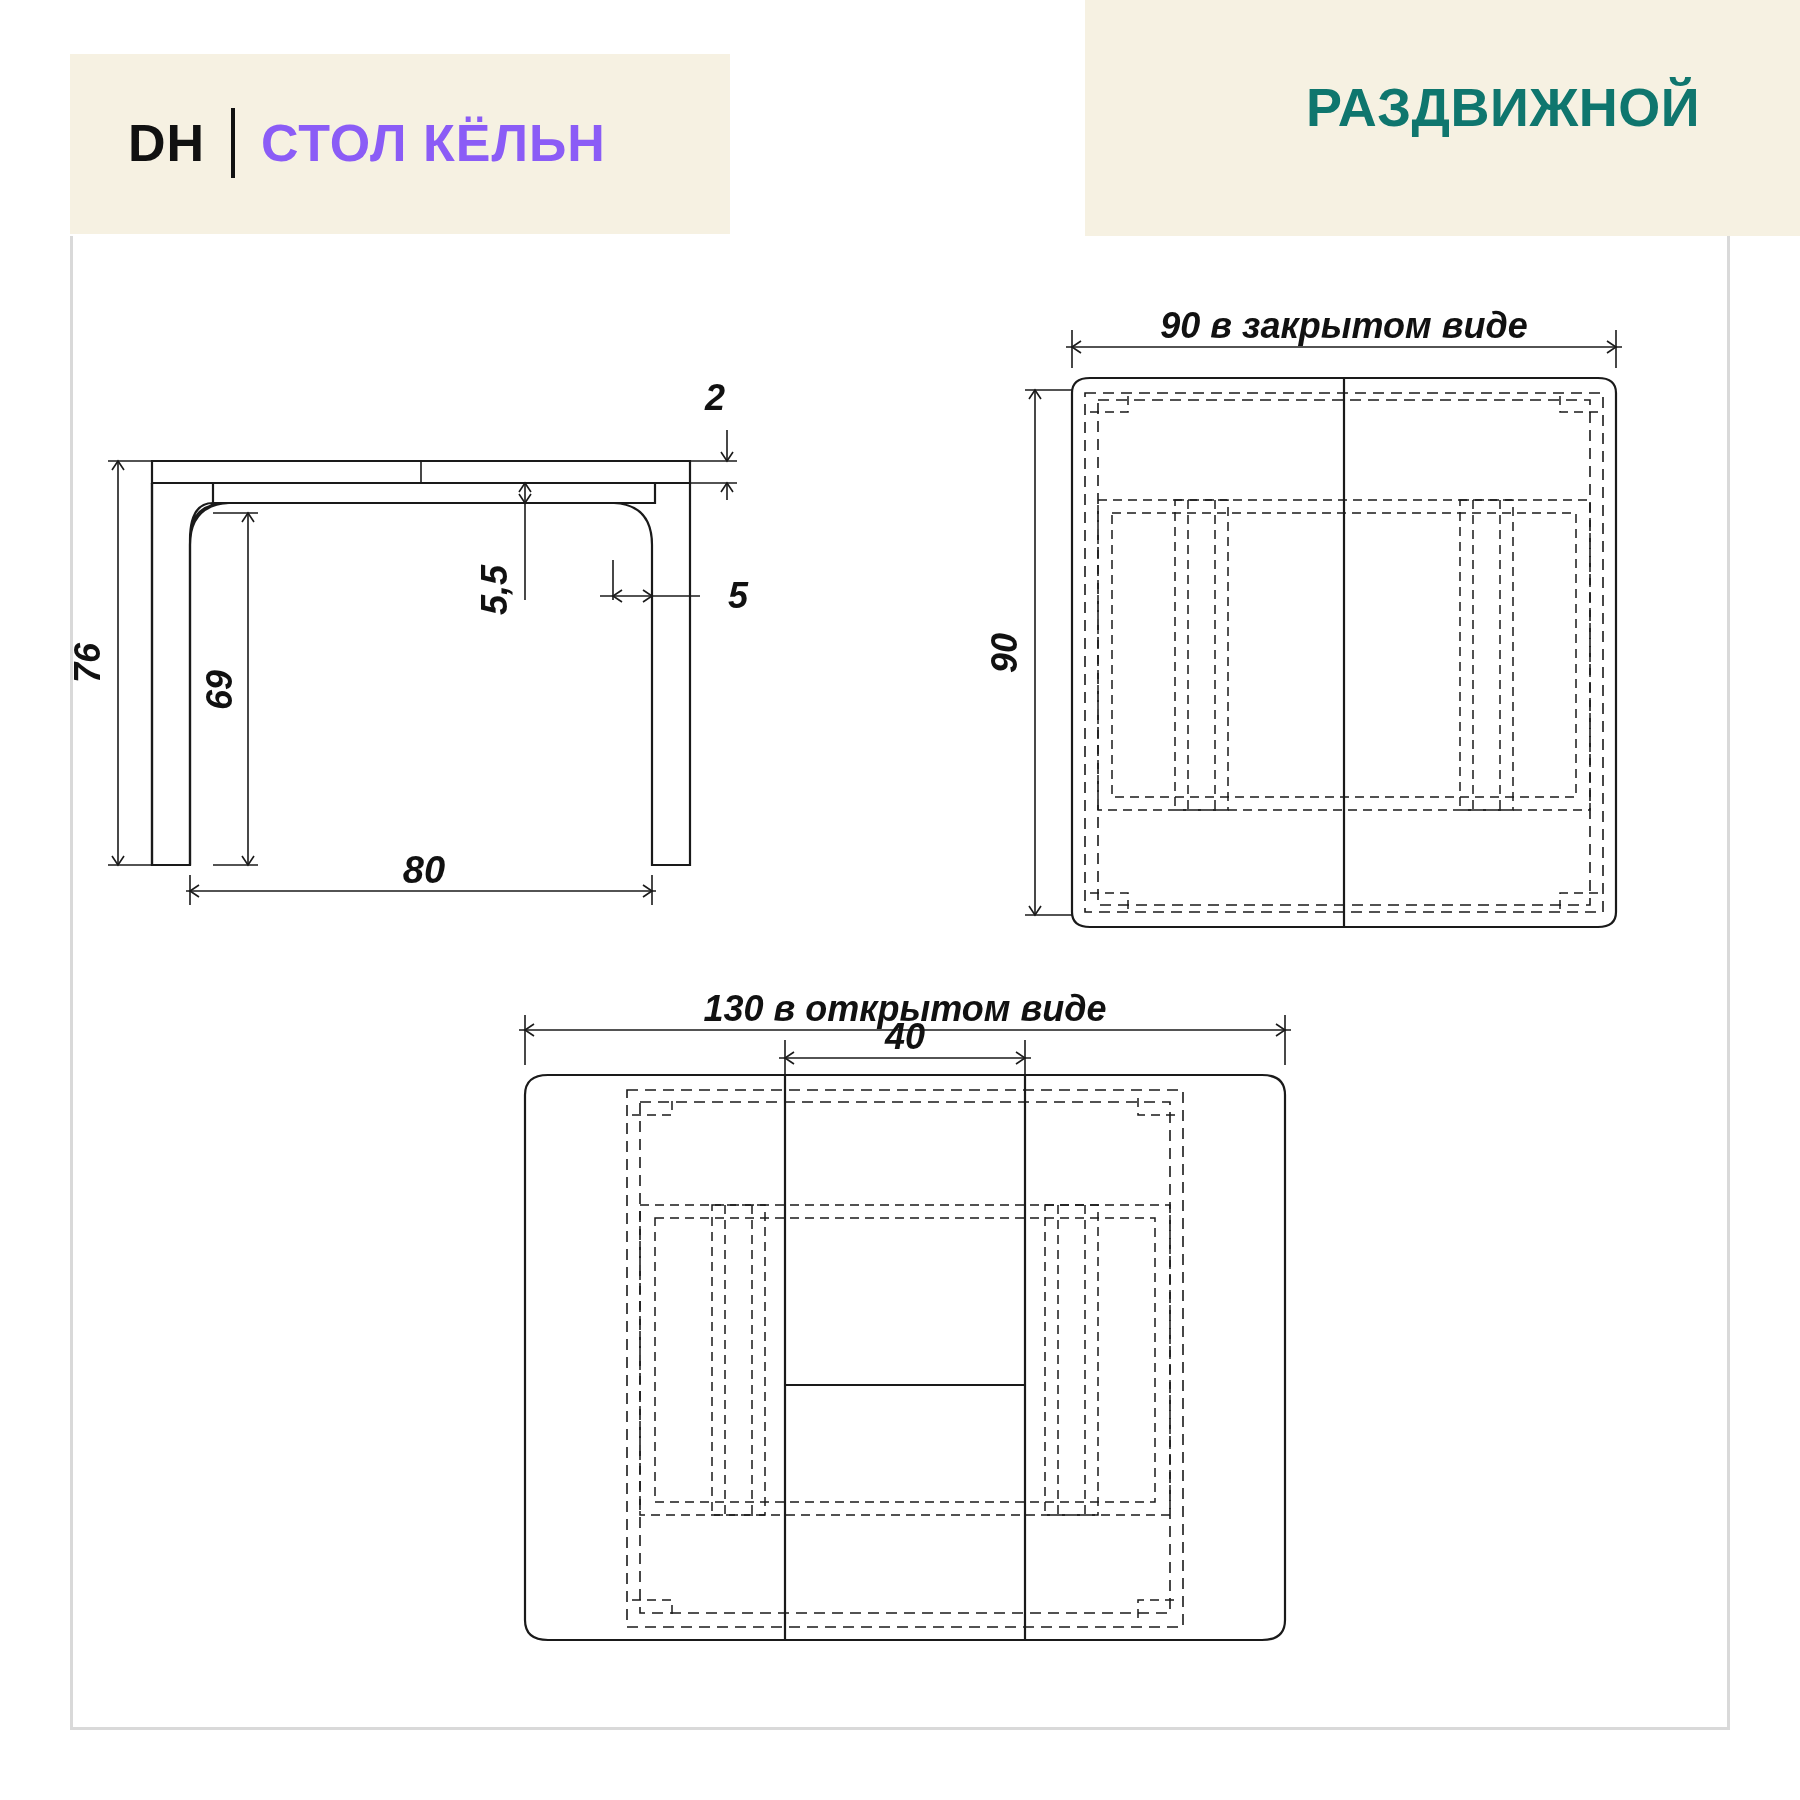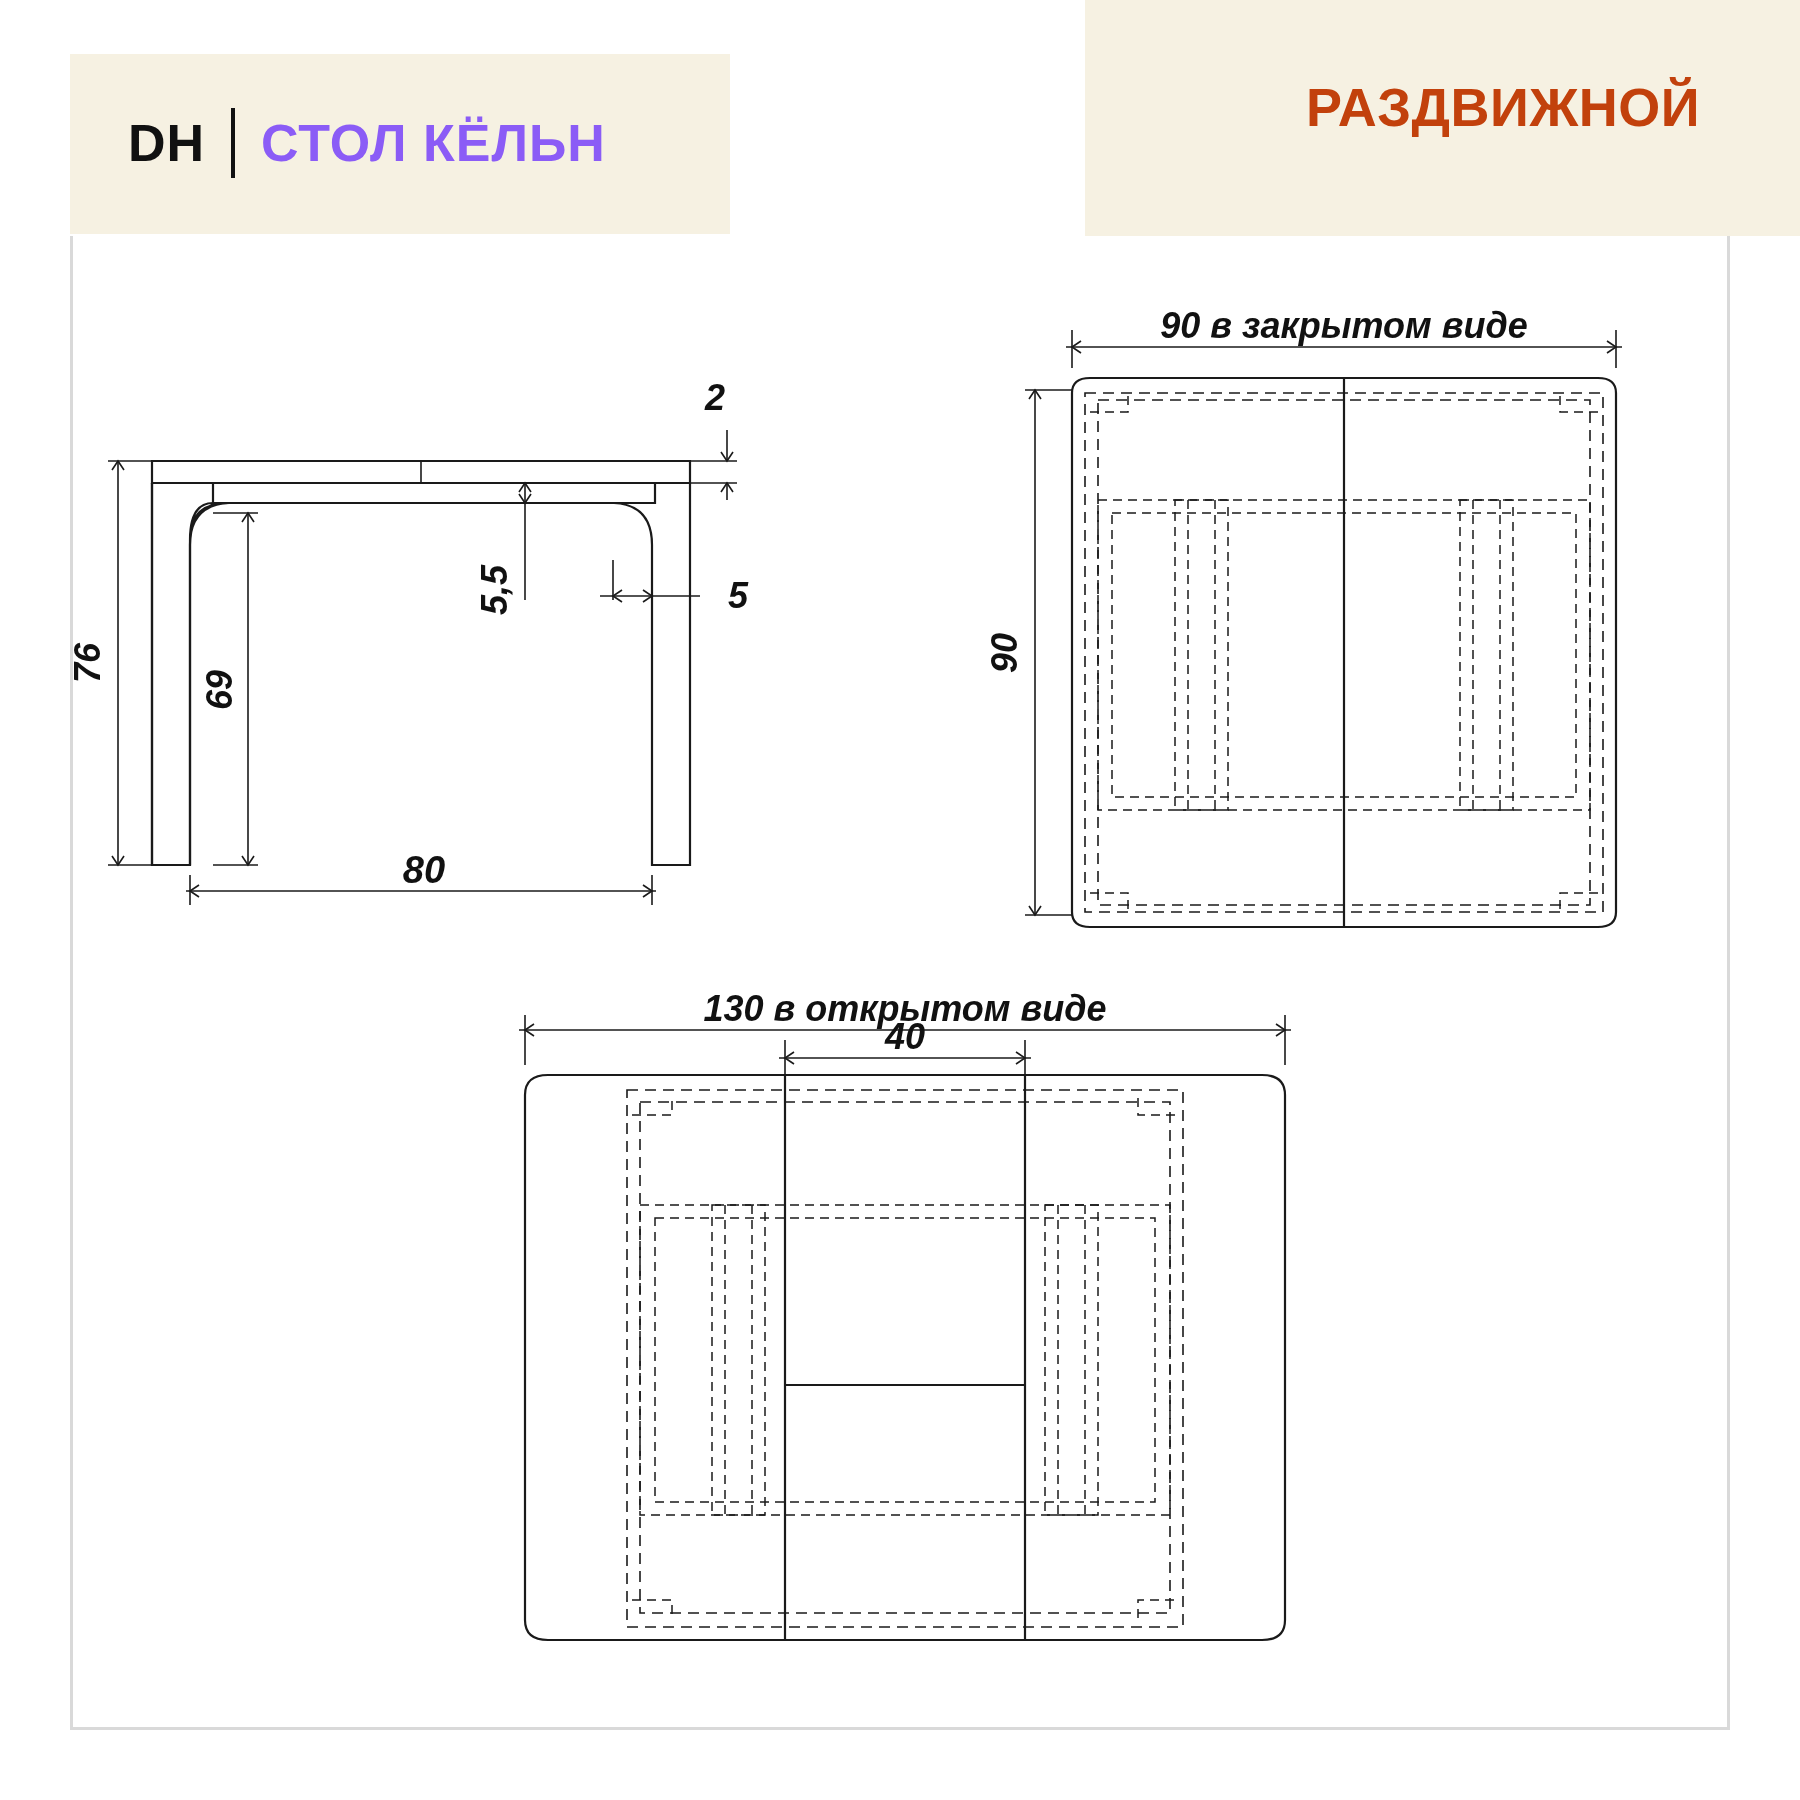--- a/index.html
+++ b/index.html
@@ -8,21 +8,21 @@
   
   #header-band{position:absolute;left:0;top:0;width:1800px;height:236px;}
   .band-left{position:absolute;left:70px;top:54px;width:660px;height:182px;background:#f6f1e2;}
   .band-right{position:absolute;left:1085px;top:0px;width:715px;height:236px;background:#f6f1e2;}
 
   #brand-block{position:absolute;left:128px;top:108px;display:flex;align-items:center;gap:26px;justify-content:space-between;}
   #brand-mark{font-size:52px;font-weight:bold;letter-spacing:1px;color:#111;line-height:1;}
   #brand-divider{width:4px;height:70px;background:#111;}
   #product-title{font-size:52px;font-weight:bold;letter-spacing:1px;color:#8b5cf6;line-height:1;white-space:nowrap;}
 
-  #headline{position:absolute;right:100px;top:78px;text-align:right;color:#c2410c;font-size:54px;font-weight:bold;line-height:1.1;letter-spacing:0.5px;}
+  #headline{position:absolute;right:100px;top:78px;text-align:right;color:#0f766e;font-size:54px;font-weight:bold;line-height:1.1;letter-spacing:0.5px;}
 
   
   #drawing-frame{position:absolute;left:70px;top:236px;width:1660px;height:1494px;border:3px solid #d9d9d9;border-top:none;box-sizing:border-box;}
   #frame-top-left{position:absolute;left:70px;top:234px;width:660px;height:3px;background:#ffffff;}
 
   svg{position:absolute;left:0;top:0;}
   .ln{stroke:#1a1a1a;fill:none;stroke-width:2.2;}
   .ln-thin{stroke:#1a1a1a;fill:none;stroke-width:1.6;}
   .dash{stroke:#1a1a1a;fill:none;stroke-width:1.6;stroke-dasharray:11 7;}
   .dash2{stroke:#1a1a1a;fill:none;stroke-width:1.5;stroke-dasharray:9 6;}

